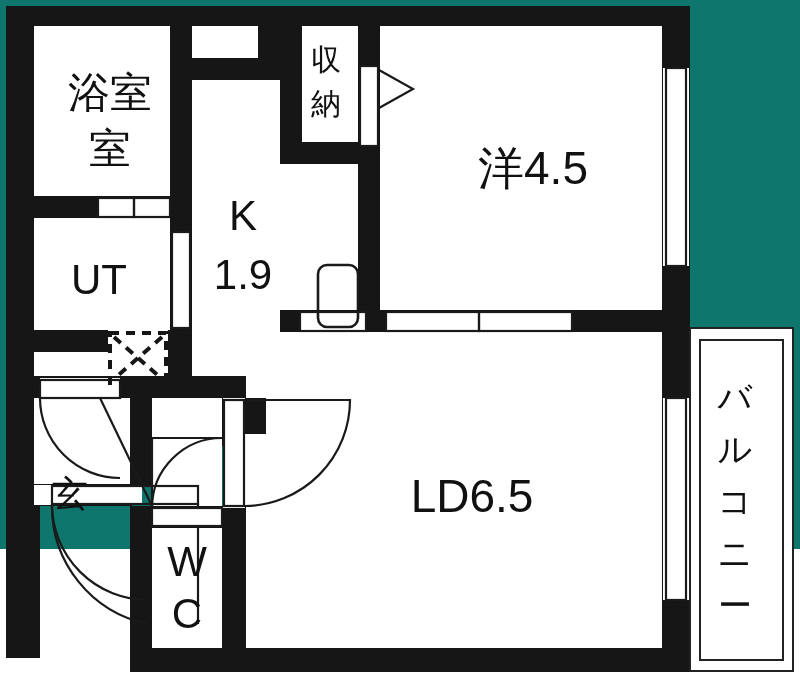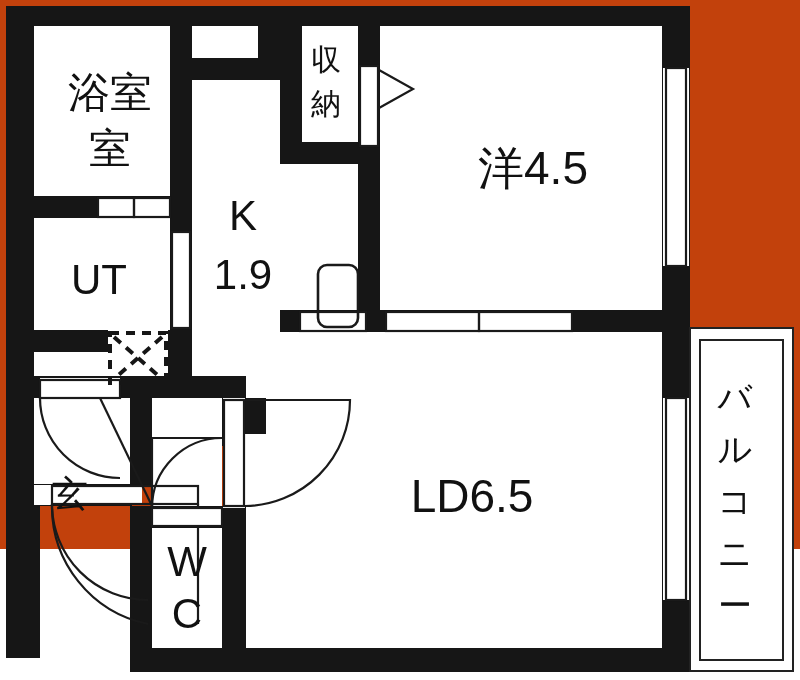--- a/index.html
+++ b/index.html
@@ -10,21 +10,21 @@
   body {
     width: 800px;
     height: 680px;
     font-family: "Liberation Sans", sans-serif;
     overflow: hidden;
   }
   #floorplan-root {
     position: relative;
     width: 800px;
     height: 549px;
-    background: #c2410c;
+    background: #0f766e;
   }
   svg#plan {
     display: block;
     width: 800px;
     height: 680px;
   }
   .wall      { fill: #161616; }
   .thinline  { fill: none; stroke: #1a1a1a; stroke-width: 2.2; }
   .thinline-lt { fill: none; stroke: #222222; stroke-width: 2.0; }
   .fixture   { fill: none; stroke: #1a1a1a; stroke-width: 2.6; }

